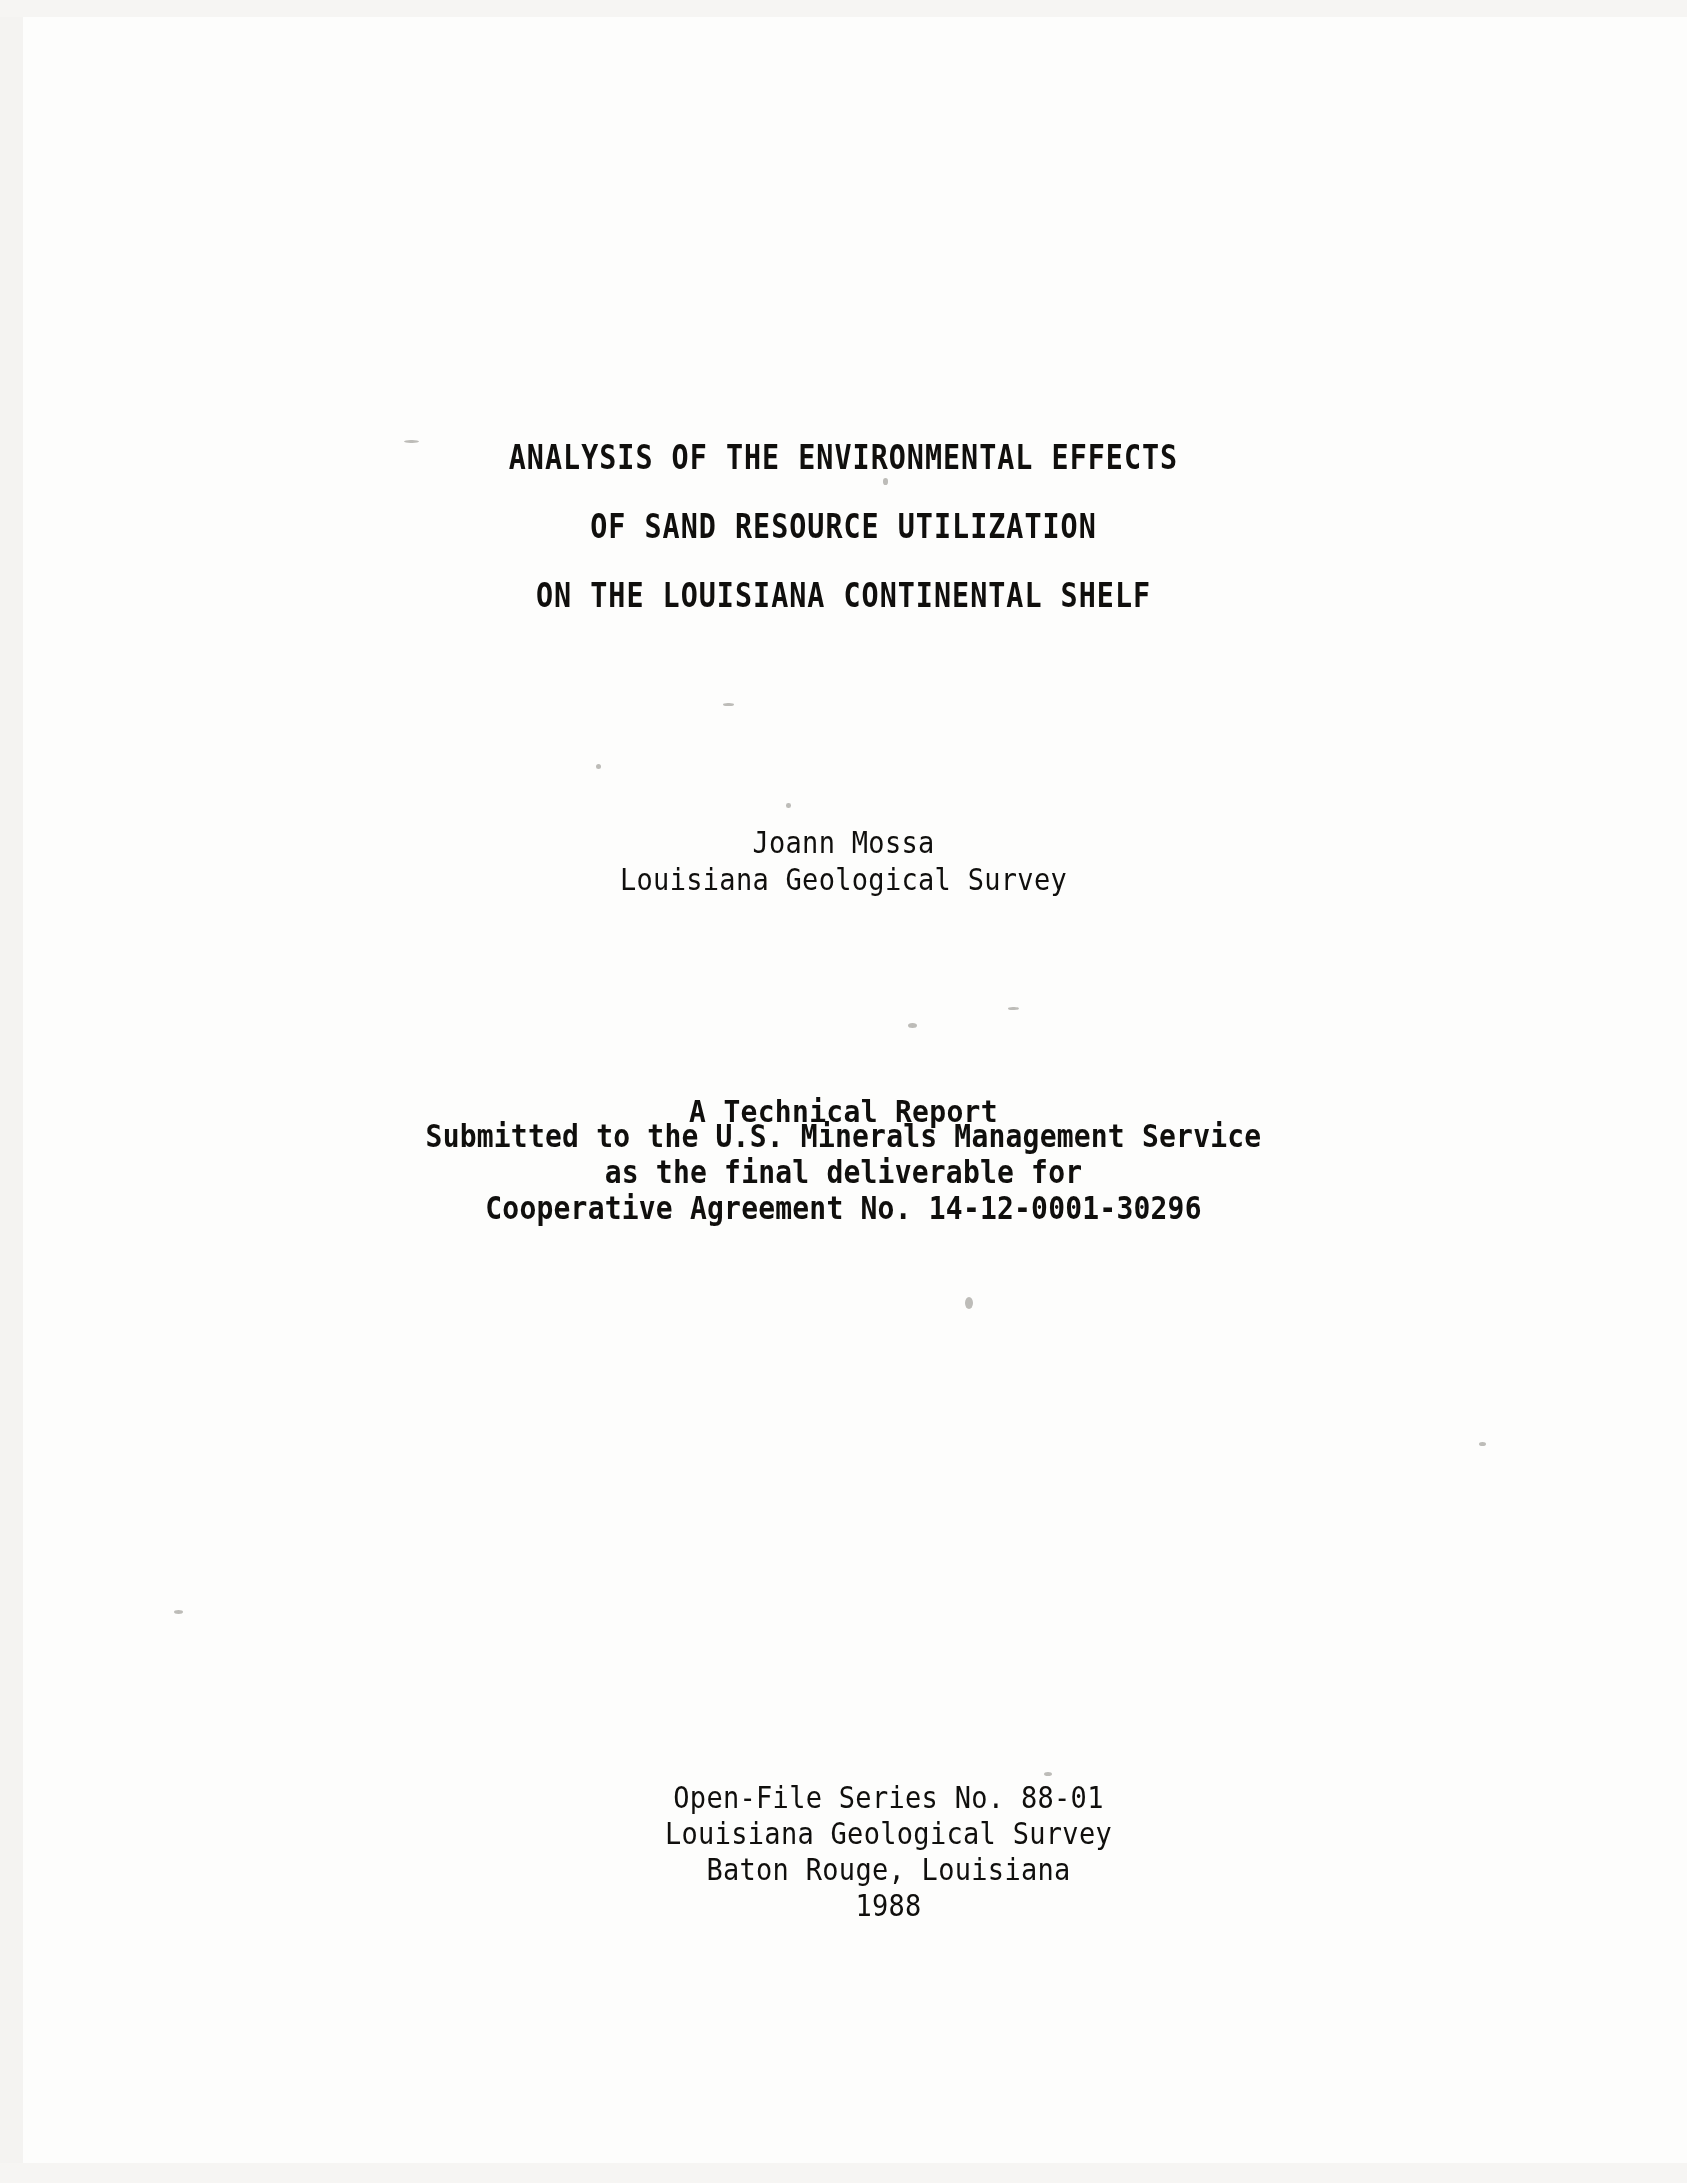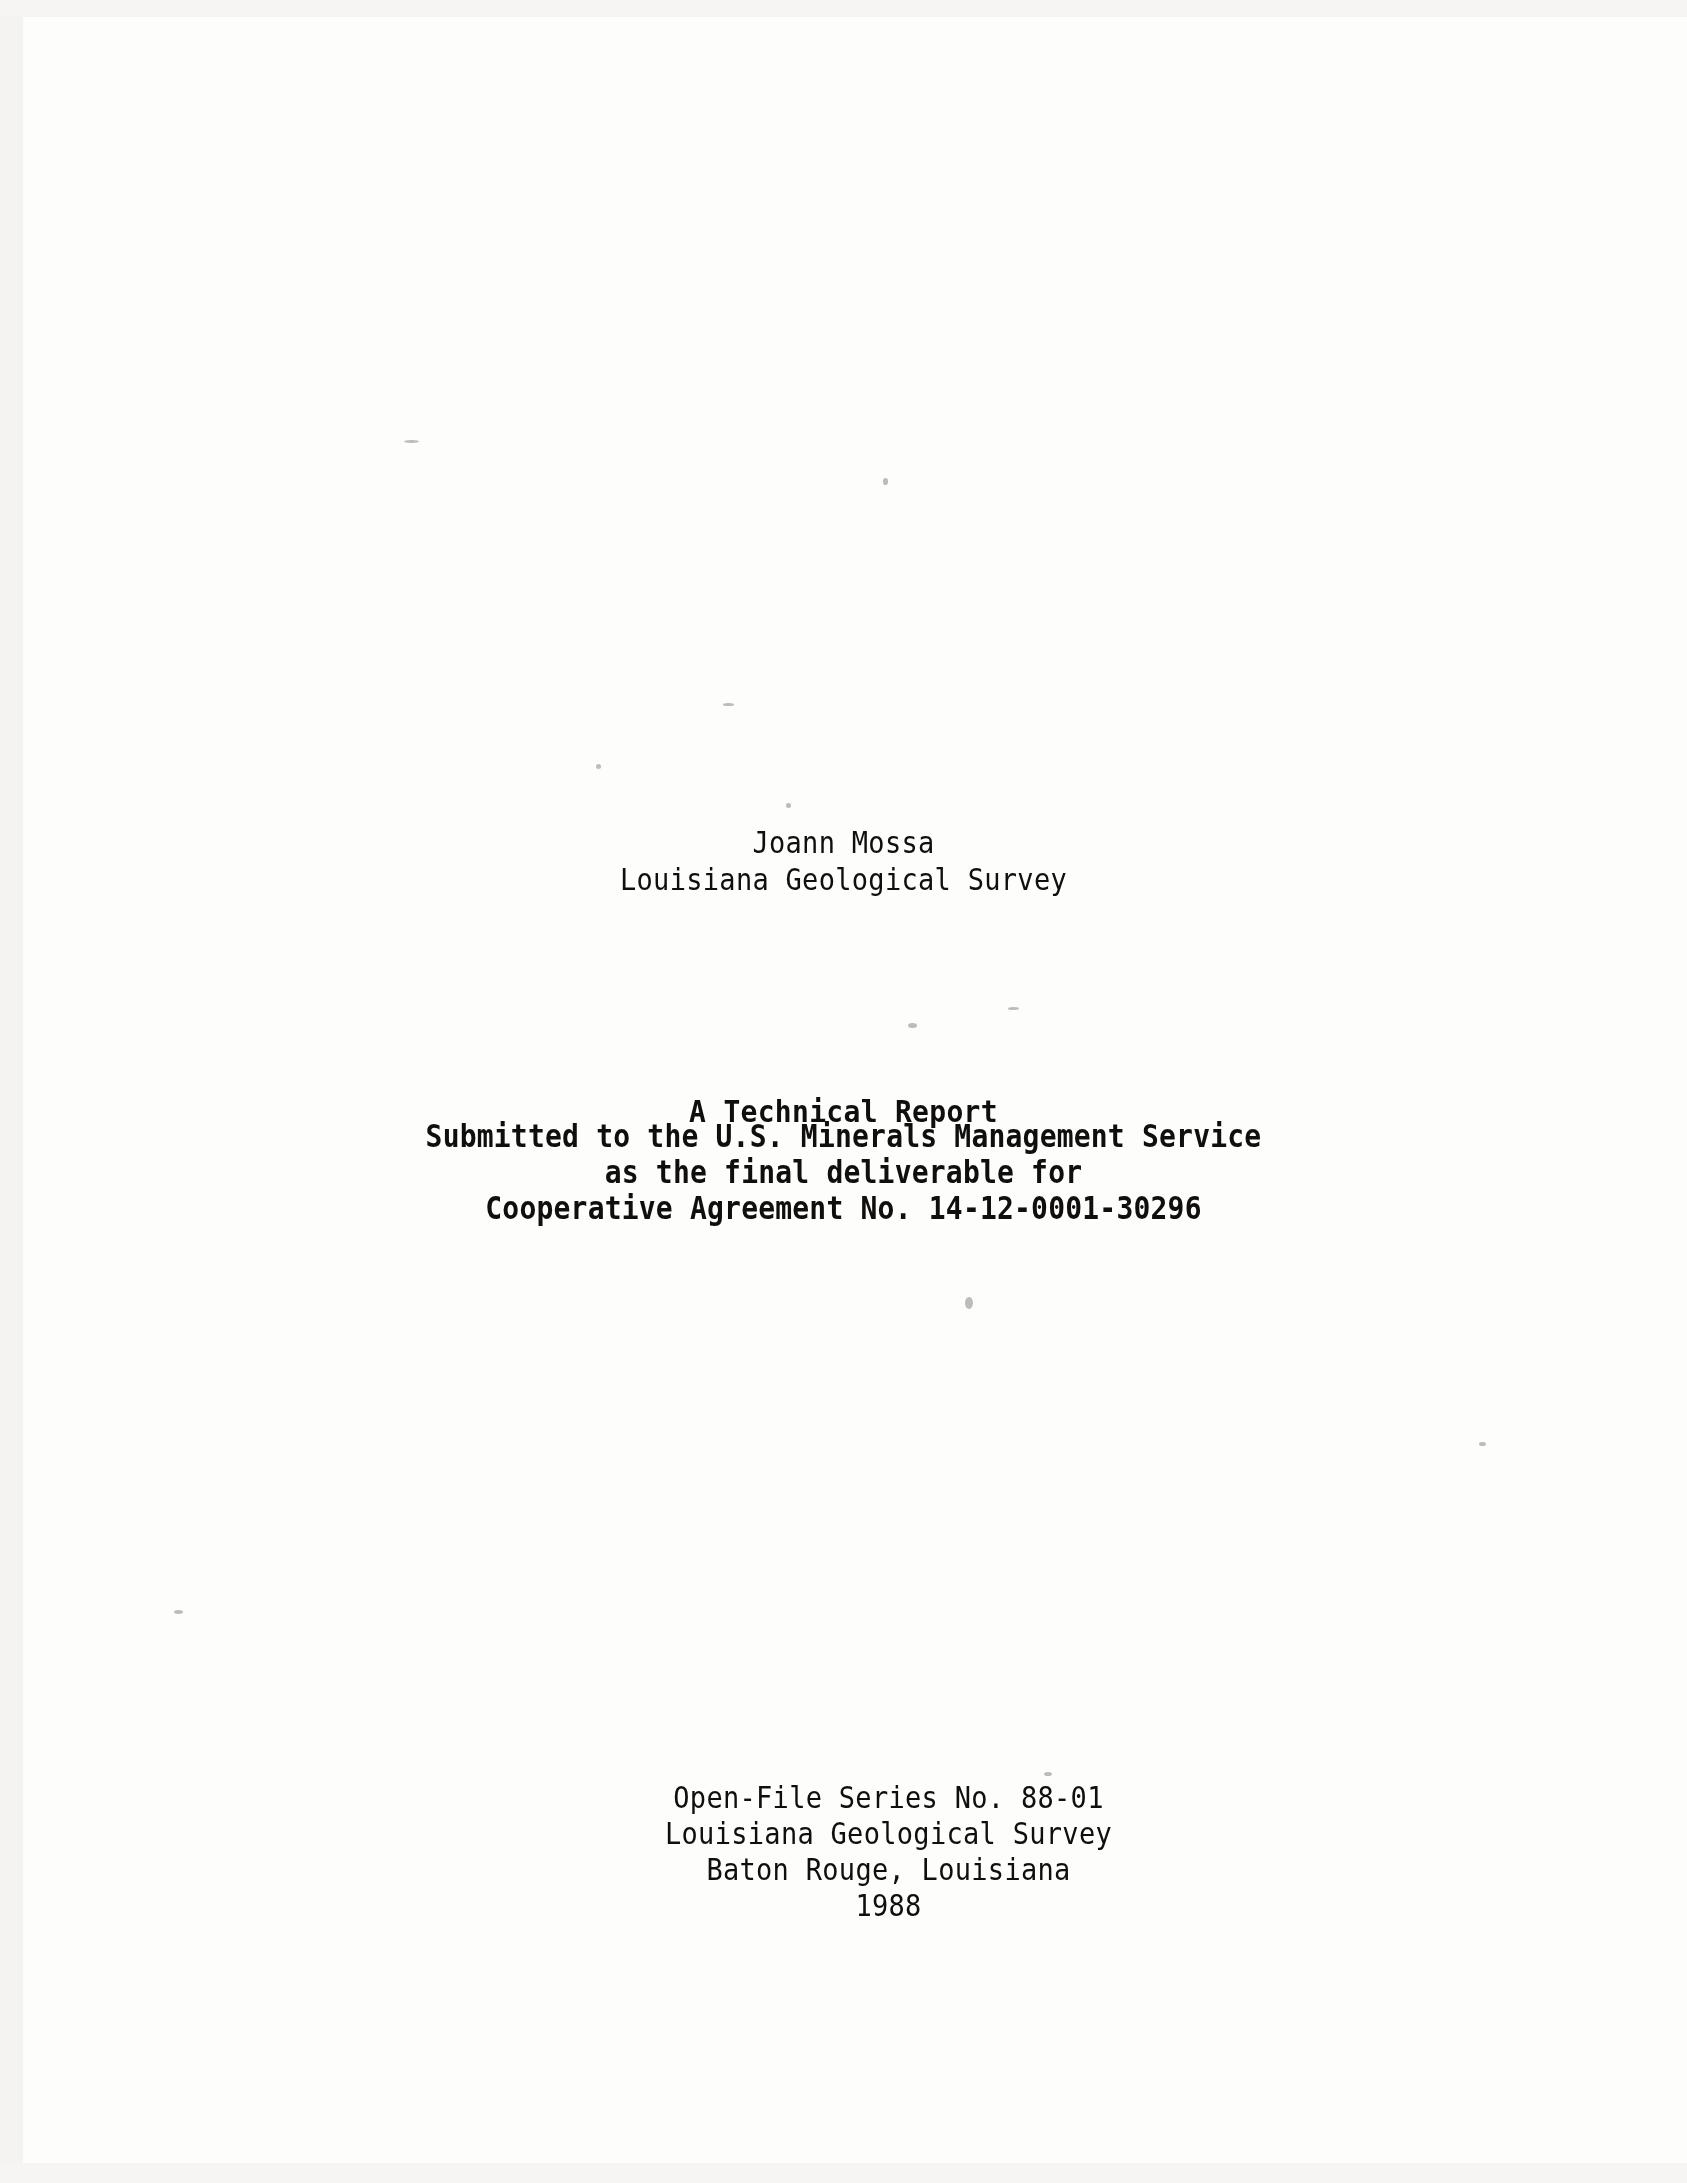--- a/index.html
+++ b/index.html
@@ -136,20 +136,25 @@
   <div class="speck" style="left:723px; top:703px; width:10.6px; height:3.3px;"></div>
   <div class="speck" style="left:596px; top:764px; width:5.3px; height:5.3px;"></div>
   <div class="speck" style="left:786px; top:803px; width:4.6px; height:4.6px;"></div>
   <div class="speck" style="left:908px; top:1023px; width:9.3px; height:5.3px;"></div>
   <div class="speck" style="left:1008px; top:1007px; width:10.6px; height:3.3px;"></div>
   <div class="speck" style="left:965px; top:1297px; width:8px; height:12px;"></div>
   <div class="speck" style="left:1479px; top:1442px; width:6.6px; height:4px;"></div>
   <div class="speck" style="left:174px; top:1610px; width:9.3px; height:4px;"></div>
   <div class="speck" style="left:1044px; top:1772px; width:8px; height:4px;"></div>
 
+  <div class="title-block">
+    <div class="title-line">ANALYSIS OF THE ENVIRONMENTAL EFFECTS</div>
+    <div class="title-line">OF SAND RESOURCE UTILIZATION</div>
+    <div class="title-line">ON THE LOUISIANA CONTINENTAL SHELF</div>
+  </div>
 
   <div class="author-block">
     <div class="author-line">Joann Mossa</div>
     <div class="author-line">Louisiana Geological Survey</div>
   </div>
 
   <div class="report-type">A Technical Report</div>
 
   <div class="submit-block">
     <div class="submit-line">Submitted to the U.S. Minerals Management Service</div>

